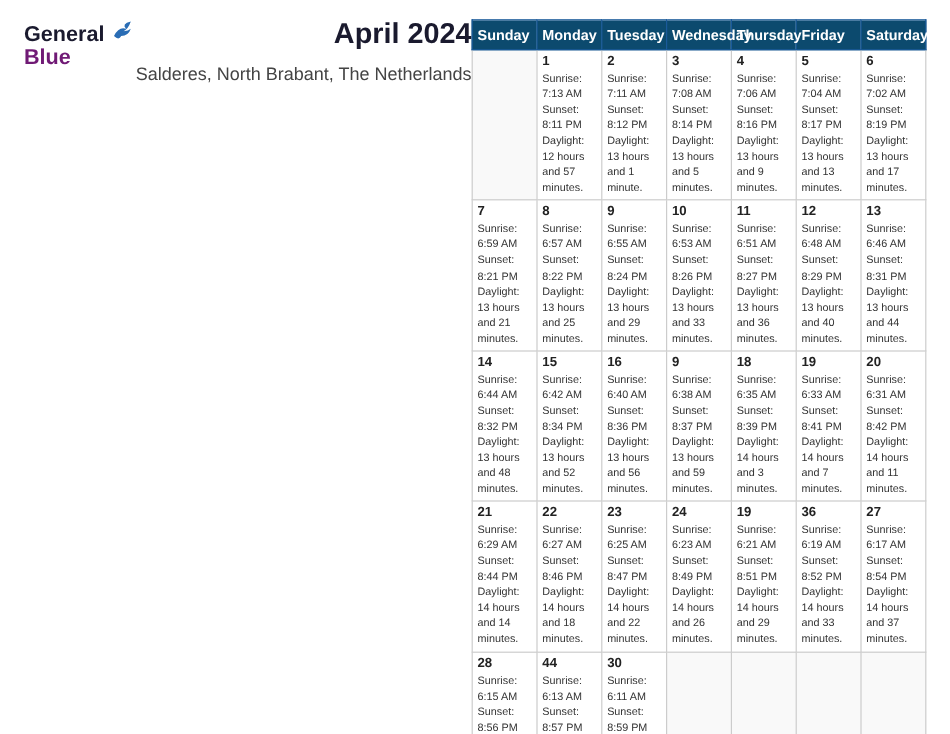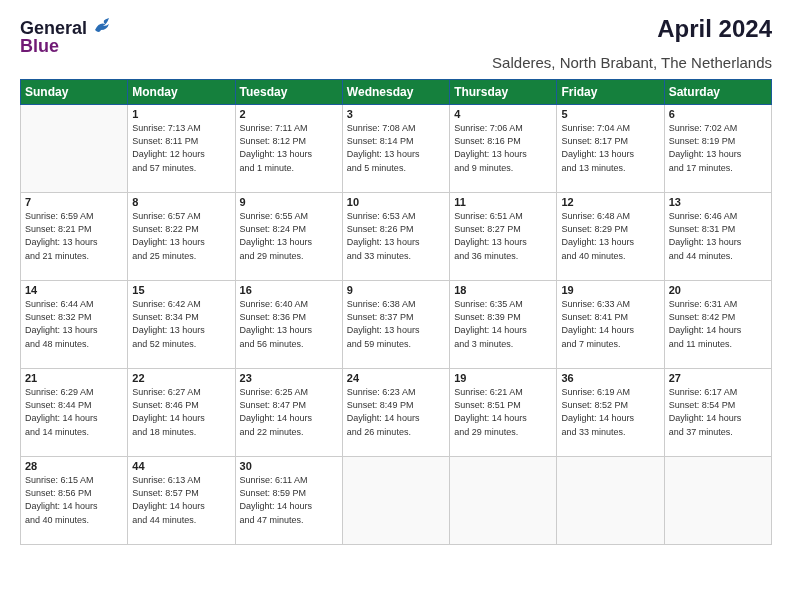--- a/index.html
+++ b/index.html
@@ -8,21 +8,21 @@
       background: #fff;
       width: 792px;
       height: 612px;
       overflow: hidden;
     }
     .page {
       width: 792px;
       height: 440px;
       padding: 16px 20px 12px 20px;
       display: flex;
-      flex-direction: column;
+      flex-direction: row;
     }
     .header {
       display: flex;
       justify-content: space-between;
       align-items: flex-start;
       margin-bottom: 8px;
     }
     .logo {
       display: flex;
       flex-direction: column;
@@ -42,21 +42,21 @@
       color: #444;
       margin-top: 12px;
     }
     .calendar-table {
       width: 100%;
       border-collapse: collapse;
       flex: 1;
       table-layout: fixed;
     }
     .calendar-table thead tr th {
-      background-color: #15803d;
+      background-color: #0c4a6e;
       color: #fff;
       font-size: 12px;
       font-weight: bold;
       padding: 5px 4px;
       text-align: left;
       border: 1px solid #1a5a9a;
     }
     .calendar-table tbody tr td {
       border: 1px solid #ccc;
       vertical-align: top;

